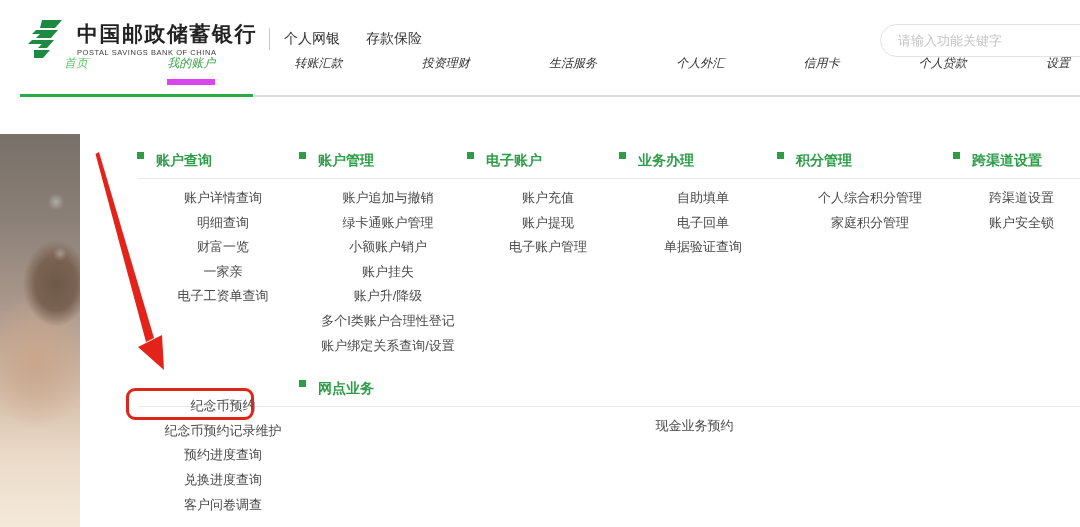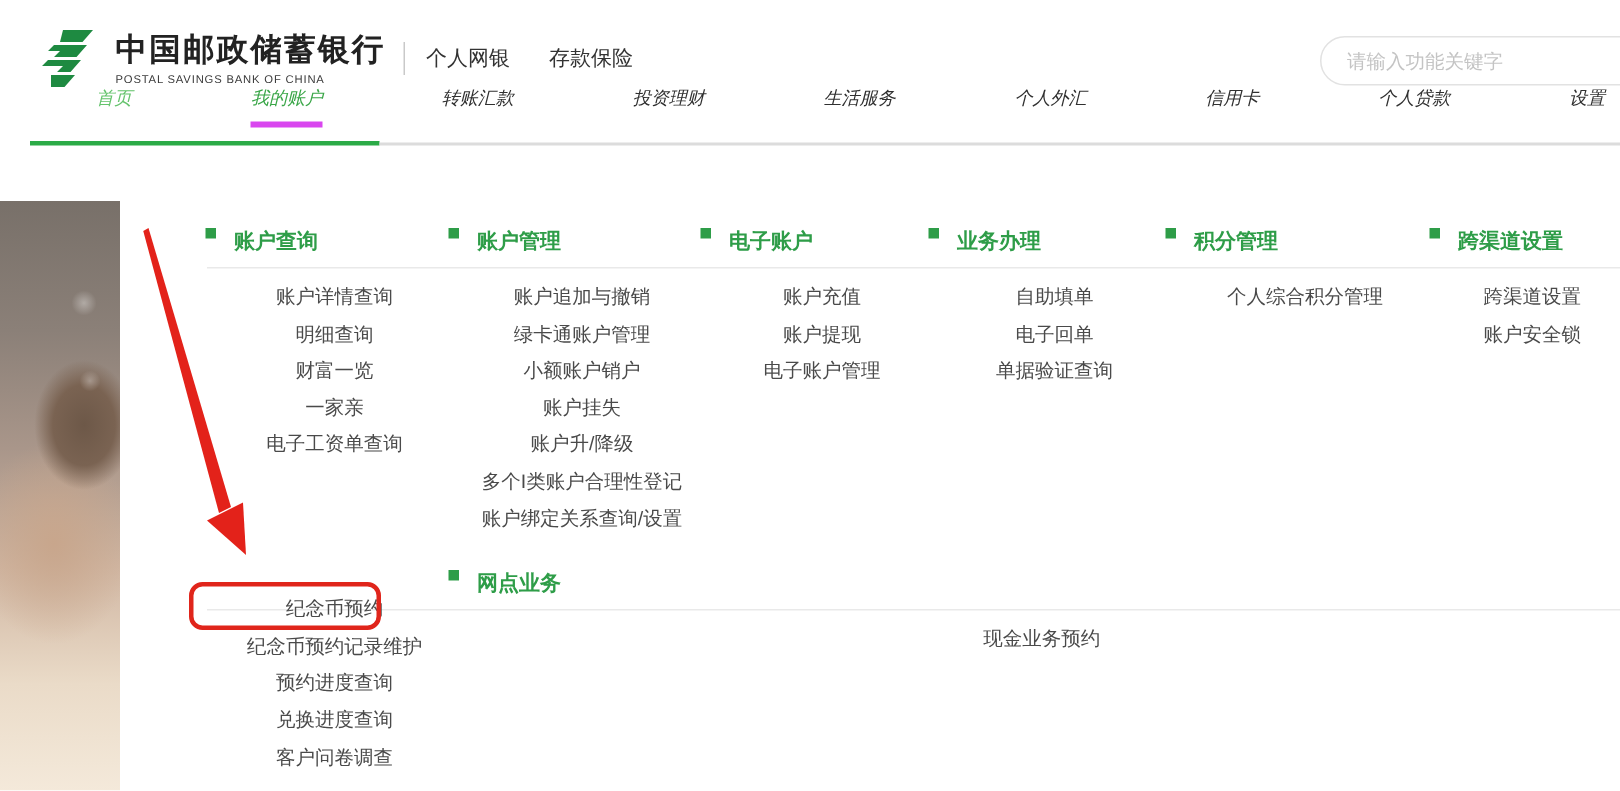--- a/index.html
+++ b/index.html
@@ -20,21 +20,21 @@
   .search-box { position:absolute; top:24px; right:-16px; width:216px; height:33px;
     border:1px solid #e2e2e2; border-radius:17px; background:#fff; padding-left:17px;
     font-size:13px; color:#444; outline:none; }
   .search-box::placeholder { color:#c4c4c4; }
 
   .main-nav { position:absolute; left:0; bottom:12px; width:1080px; display:flex;
     justify-content:space-between; padding:0 10px 0 64px; align-items:flex-start; }
   .nav-item { font-size:12px; color:#303030; text-decoration:none; cursor:pointer;
     padding-bottom:7px; white-space:nowrap;font-style:italic; }
   .nav-item.home { color:#64c36c; }
-  .nav-item.active { color:#3aa648; border-bottom:4px solid #d946ef; }
+  .nav-item.active { color:#3aa648; border-bottom:6px solid #d946ef; }
 
   .header-border-green { position:absolute; bottom:0; left:20px; width:233px; height:3px; background:#2bab47; }
   .header-border-gray  { position:absolute; bottom:0; left:253px; right:0; height:2px; background:#dcdcdc; }
 
   
   .content { position:absolute; left:0; top:133px; width:1080px; height:394px; }
 
   .side-photo { position:absolute; left:0; top:1px; width:80px; height:393px;
     background:
       radial-gradient(circle 12px at 56px 68px, rgba(255,255,255,.35), transparent 70%),
@@ -159,20 +159,21 @@
             <li class="menu-item">单据验证查询</li>
           </ul>
         </div>
         <div class="menu-section">
           <div class="section-header">
             <span class="bullet"></span>
             <span class="section-title">积分管理</span>
           </div>
           <ul class="section-items">
             <li class="menu-item">个人综合积分管理</li>
+            <li class="menu-item">家庭积分管理</li>
           </ul>
         </div>
         <div class="menu-section">
           <div class="section-header">
             <span class="bullet"></span>
             <span class="section-title">跨渠道设置</span>
           </div>
           <ul class="section-items">
             <li class="menu-item">跨渠道设置</li>
             <li class="menu-item">账户安全锁</li>

